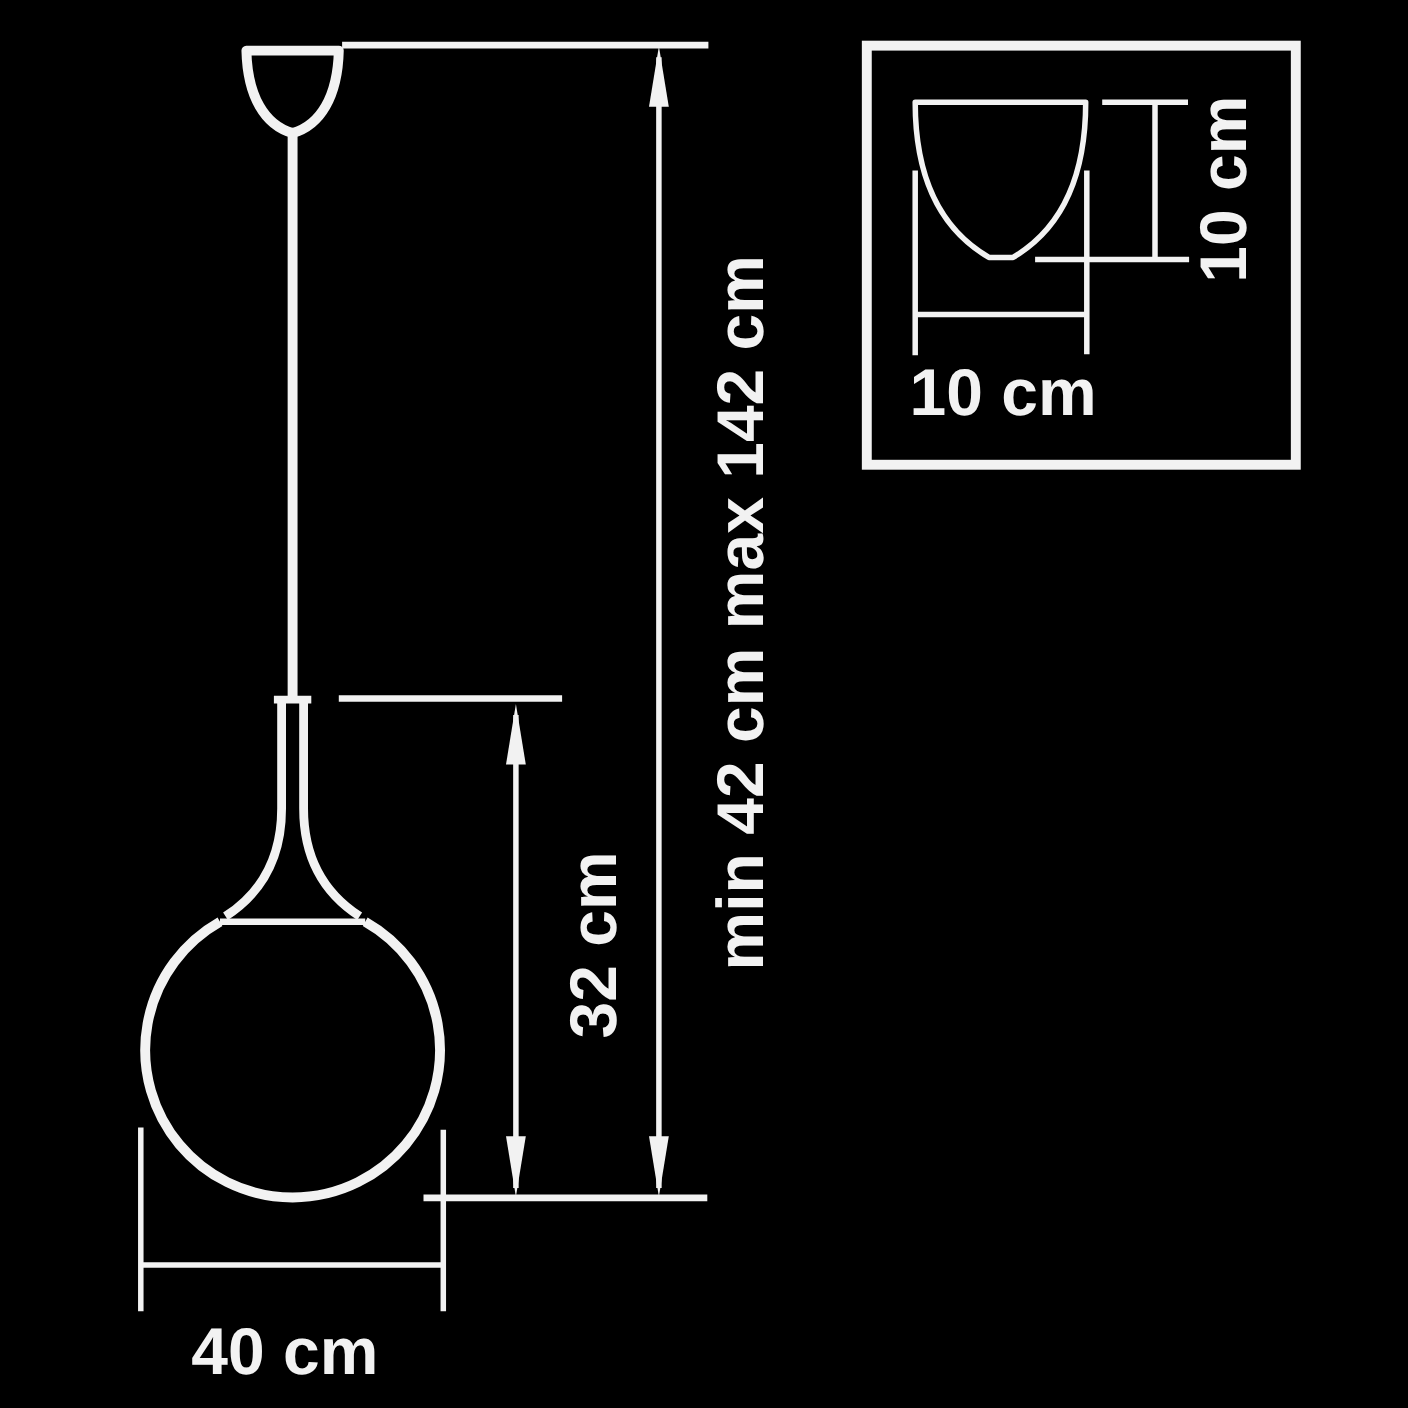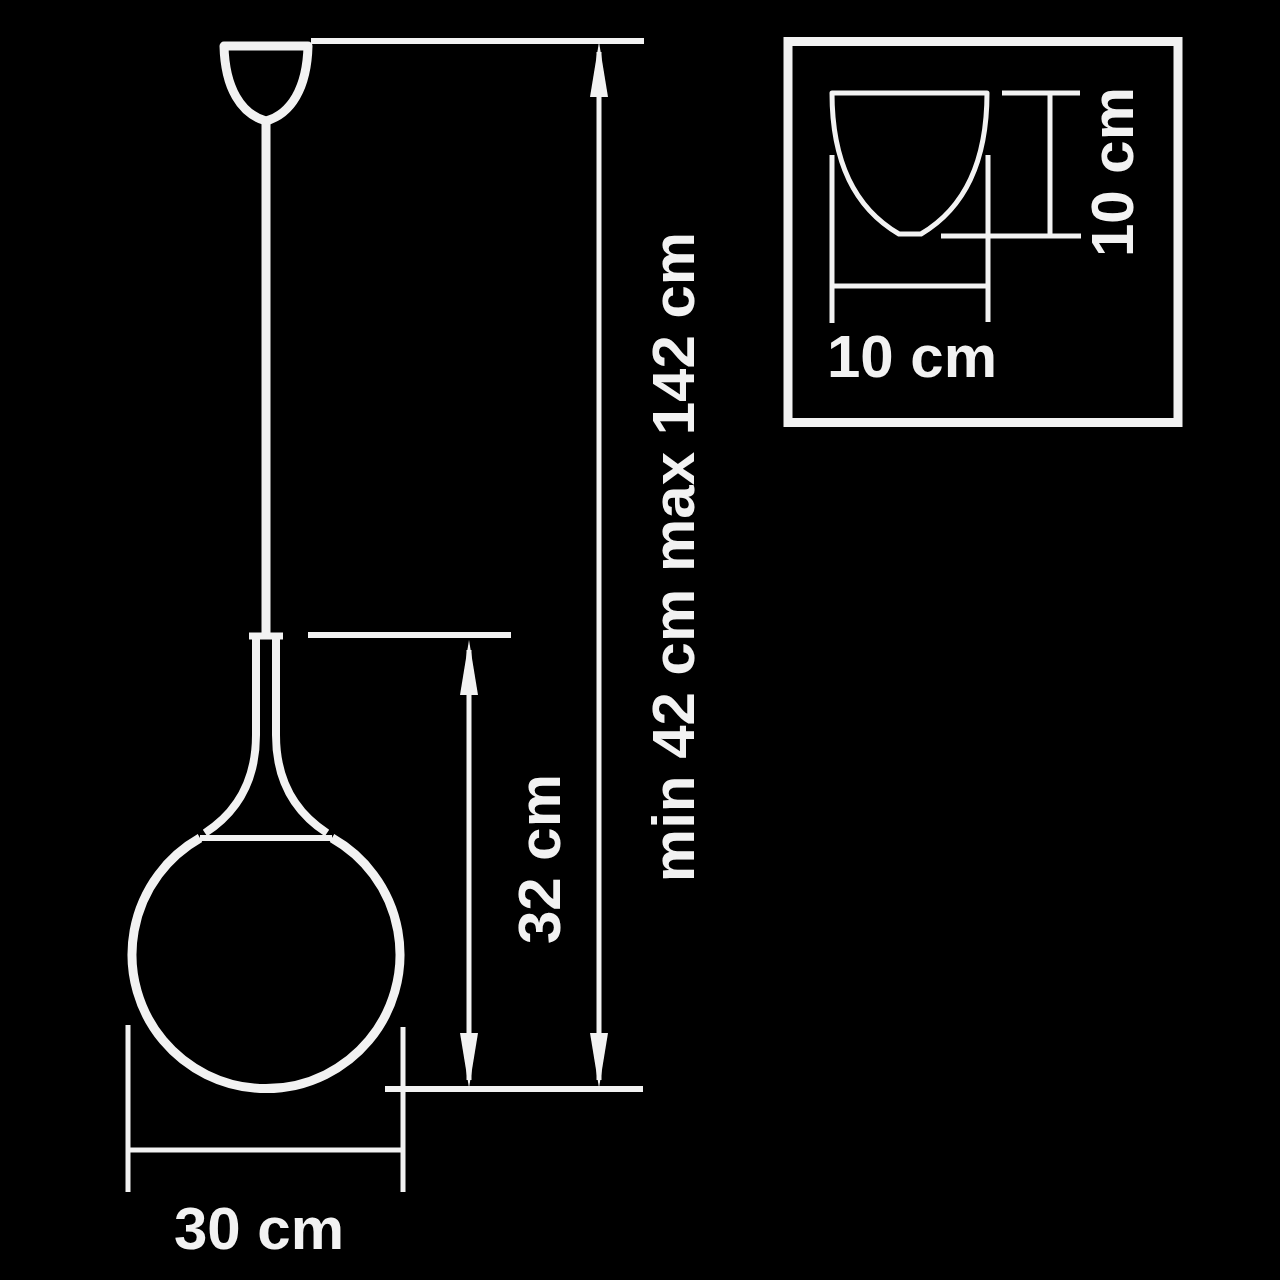--- a/index.html
+++ b/index.html
@@ -78,19 +78,19 @@
         <line class="s" stroke-width="5" x1="988" y1="155" x2="988" y2="322"></line>
         <line class="s" stroke-width="5" x1="832" y1="286" x2="988" y2="286"></line>
       </g>
     </g>
   </svg>
 
   <div class="label vertical" style="left:674px; top:557px;">min 42 cm max 142 cm</div>
 
   <div class="label vertical" style="left:540px; top:859px;">32 cm</div>
 
-  <div class="label" style="left:259px; top:1229px;">30 cm</div>
+  <div class="label" style="left:259px; top:1229px;">40 cm</div>
 
   <div class="label" style="left:912px; top:357px;">10 cm</div>
 
   <div class="label vertical" style="left:1113px; top:172px;">10 cm</div>
 
 </div>
 
 </body></html>

